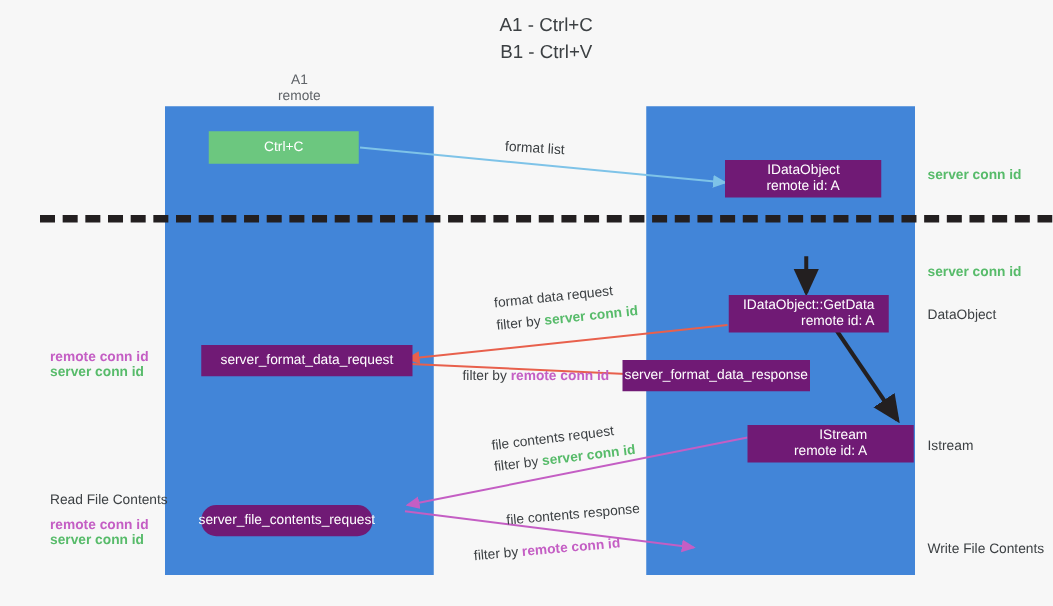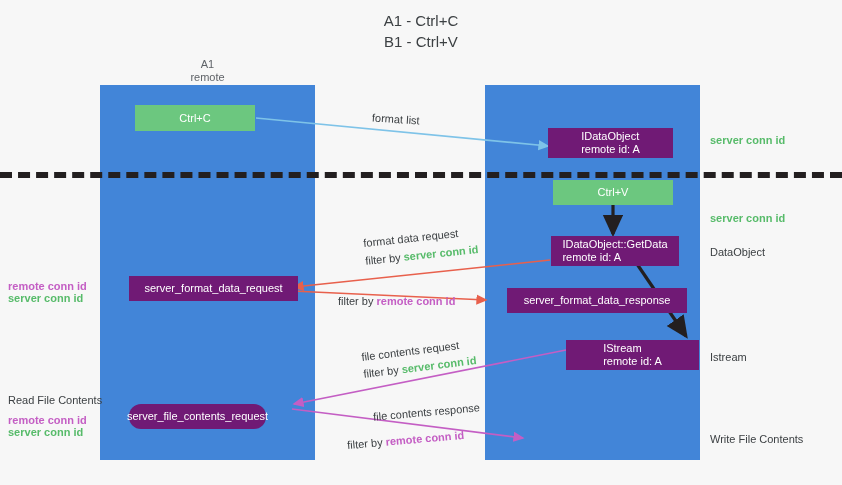--- a/index.html
+++ b/index.html
@@ -2,33 +2,33 @@
 <html><head>
 <meta charset="utf-8">
 <style>
   html,body{margin:0;padding:0;}
   body{
     width:842px;height:485px;position:relative;overflow:hidden;
     background:#f7f7f7;
     font-family:"Liberation Sans","DejaVu Sans",sans-serif;
     color:#3c4043;
   }
-  .canvas{position:absolute;inset:0;}
+  .canvas{position:absolute;inset:0;margin-left:32px;}
   .title{
     position:absolute;left:0;right:0;top:10px;text-align:center;
     font-size:15px;line-height:21px;color:#3c4043;white-space:pre-line;
   }
   .col{position:absolute;background:#4285d8;}
   .colhead{
     position:absolute;text-align:center;font-size:11px;line-height:13px;
     color:#5f6368;white-space:pre-line;
   }
   .box{
     position:absolute;display:flex;align-items:center;justify-content:center;
-    text-align:left;color:#ffffff;font-size:11px;line-height:13px;
+    text-align:right;color:#ffffff;font-size:11px;line-height:13px;
     white-space:pre-line;box-sizing:border-box;padding:2px 4px;
   }
   .box.green{background:#6cc77f;}
   .box.orange{background:#701a75;}
   .divider{
     position:absolute;left:0;right:0;height:0;
     border-top:6px dashed #231f20;
   }
   .lbl{position:absolute;font-size:11px;line-height:14px;white-space:nowrap;}
   .green-t{color:#57bb6a;font-weight:bold;}
@@ -81,28 +81,27 @@
     <line x1="292" y1="409" x2="523" y2="438" stroke="#c45ec4" stroke-width="1.6" marker-end="url(#ah-mag)"></line>
   </svg>
 
   <div class="divider" style="top:172px;"></div>
 
   <div class="box green" style="left:135px;top:105px;width:120px;height:26px;">Ctrl+C</div>
 
   <div class="box orange" style="left:548px;top:128px;width:125px;height:30px;">IDataObject
 remote id: A</div>
 
-  <div class="box green" style="left:553px;top:180px;width:120px;height:25px;">Ctrl+V</div>
 
   <div class="box orange" style="left:551px;top:236px;width:128px;height:30px;">IDataObject::GetData
 remote id: A</div>
 
   <div class="box orange" style="left:129px;top:276px;width:169px;height:25px;">server_format_data_request</div>
 
-  <div class="box orange" style="left:507px;top:288px;width:180px;height:25px;">server_format_data_response</div>
+  <div class="box orange" style="left:466px;top:288px;width:150px;height:25px;">server_format_data_response</div>
 
   <div class="box orange" style="left:566px;top:340px;width:133px;height:30px;">IStream
 remote id: A</div>
 
   <div class="box orange" style="left:129px;top:404px;width:137px;height:25px;border-radius:12px;">server_file_contents_request</div>
 
 
   <div class="lbl dark-t" style="left:372px;top:112px;transform:rotate(3.5deg);">format list</div>
 
   <div style="position:absolute;left:364px;top:230px;transform:rotate(-6deg);">

